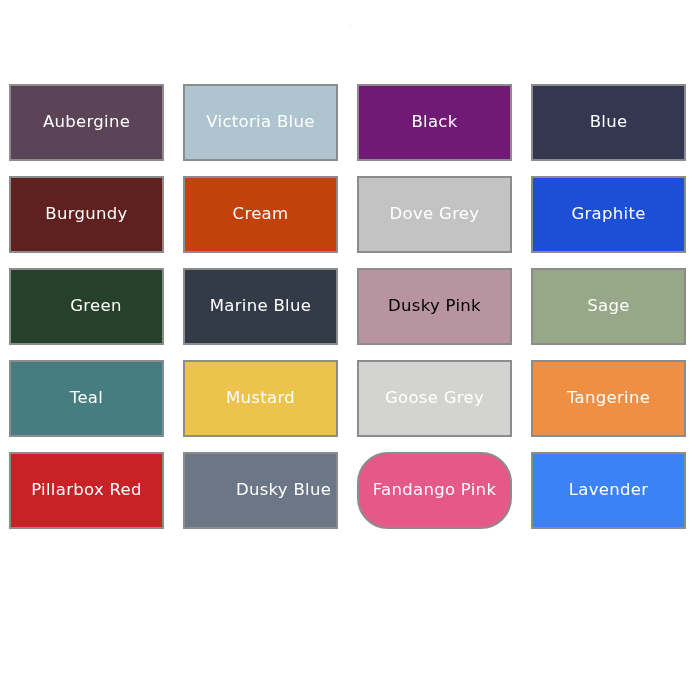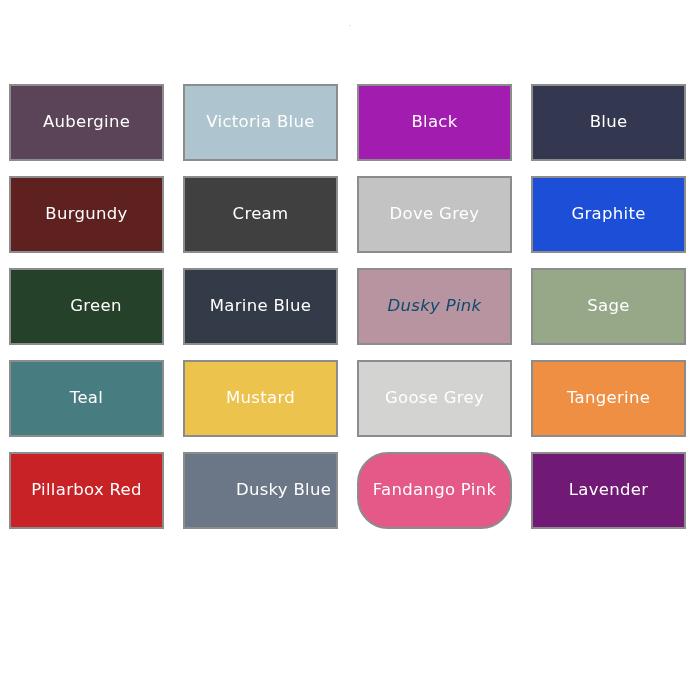--- a/index.html
+++ b/index.html
@@ -81,46 +81,46 @@
 
   <div id="title-mark">·</div>
 
   <div id="swatch-grid">
       <div class="swatch" style="background: rgb(91, 68, 87); border-color: rgb(140, 140, 140);">
         <span class="swatch-label" style="color: rgb(255, 255, 255);">Aubergine</span>
       </div>
       <div class="swatch" style="background: rgb(174, 196, 206); border-color: rgb(140, 140, 140);">
         <span class="swatch-label" style="color: rgb(255, 255, 255);">Victoria Blue</span>
       </div>
-      <div class="swatch" style="background: #a21caf; border-color: rgb(140, 140, 140);">
+      <div class="swatch" style="background: #701a75; border-color: rgb(140, 140, 140);">
         <span class="swatch-label" style="color: rgb(255, 255, 255);">Black</span>
       </div>
       <div class="swatch" style="background: rgb(52, 55, 80); border-color: rgb(140, 140, 140);">
         <span class="swatch-label" style="color: rgb(255, 255, 255);">Blue</span>
       </div>
       <div class="swatch" style="background: rgb(95, 32, 32); border-color: rgb(140, 140, 140);">
         <span class="swatch-label" style="color: rgb(255, 255, 255);">Burgundy</span>
       </div>
-      <div class="swatch" style="background: #404040; border-color: rgb(140, 140, 140);">
+      <div class="swatch" style="background: #c2410c; border-color: rgb(140, 140, 140);">
         <span class="swatch-label" style="color: rgb(255, 255, 255);">Cream</span>
       </div>
       <div class="swatch" style="background: rgb(194, 195, 194); border-color: rgb(140, 140, 140);">
         <span class="swatch-label" style="color: rgb(255, 255, 255);">Dove Grey</span>
       </div>
       <div class="swatch" style="background: #1d4ed8; border-color: rgb(140, 140, 140);">
         <span class="swatch-label" style="color: rgb(255, 255, 255);">Graphite</span>
       </div>
       <div class="swatch" style="background: rgb(37, 65, 42); border-color: rgb(140, 140, 140);">
         <span class="swatch-label" style="color: rgb(255, 255, 255); margin-left: 19px;">Green</span>
       </div>
       <div class="swatch" style="background: rgb(52, 59, 72); border-color: rgb(140, 140, 140);">
         <span class="swatch-label" style="color: rgb(255, 255, 255);">Marine Blue</span>
       </div>
       <div class="swatch" style="background: rgb(184, 148, 160); border-color: rgb(140, 140, 140);">
-        <span class="swatch-label" style="color: #0c4a6e; font-style: italic;">Dusky Pink</span>
+        <span class="swatch-label" style="color: #000000;">Dusky Pink</span>
       </div>
       <div class="swatch" style="background: rgb(151, 168, 136); border-color: rgb(140, 140, 140);">
         <span class="swatch-label" style="color: rgb(255, 255, 255);">Sage</span>
       </div>
       <div class="swatch" style="background: rgb(71, 124, 128); border-color: rgb(140, 140, 140);">
         <span class="swatch-label" style="color: rgb(255, 255, 255);">Teal</span>
       </div>
       <div class="swatch" style="background: rgb(235, 195, 77); border-color: rgb(140, 140, 140);">
         <span class="swatch-label" style="color: rgb(255, 255, 255);">Mustard</span>
       </div>
@@ -132,18 +132,18 @@
       </div>
       <div class="swatch" style="background: rgb(200, 34, 39); border-color: rgb(140, 140, 140);">
         <span class="swatch-label" style="color: rgb(255, 255, 255);">Pillarbox Red</span>
       </div>
       <div class="swatch" style="background: rgb(107, 119, 134); border-color: rgb(140, 140, 140); padding-left: 46px;">
         <span class="swatch-label" style="color: rgb(255, 255, 255);">Dusky Blue</span>
       </div>
       <div class="swatch" style="background: rgb(229, 89, 137); border-color: rgb(140, 140, 140); border-radius: 31px;">
         <span class="swatch-label" style="color: rgb(255, 255, 255);">Fandango Pink</span>
       </div>
-      <div class="swatch" style="background: #701a75; border-color: rgb(140, 140, 140);">
+      <div class="swatch" style="background: #3b82f6; border-color: rgb(140, 140, 140);">
         <span class="swatch-label" style="color: rgb(255, 255, 255);">Lavender</span>
       </div>
     </div>
 
 </div>
 
 </body></html>

